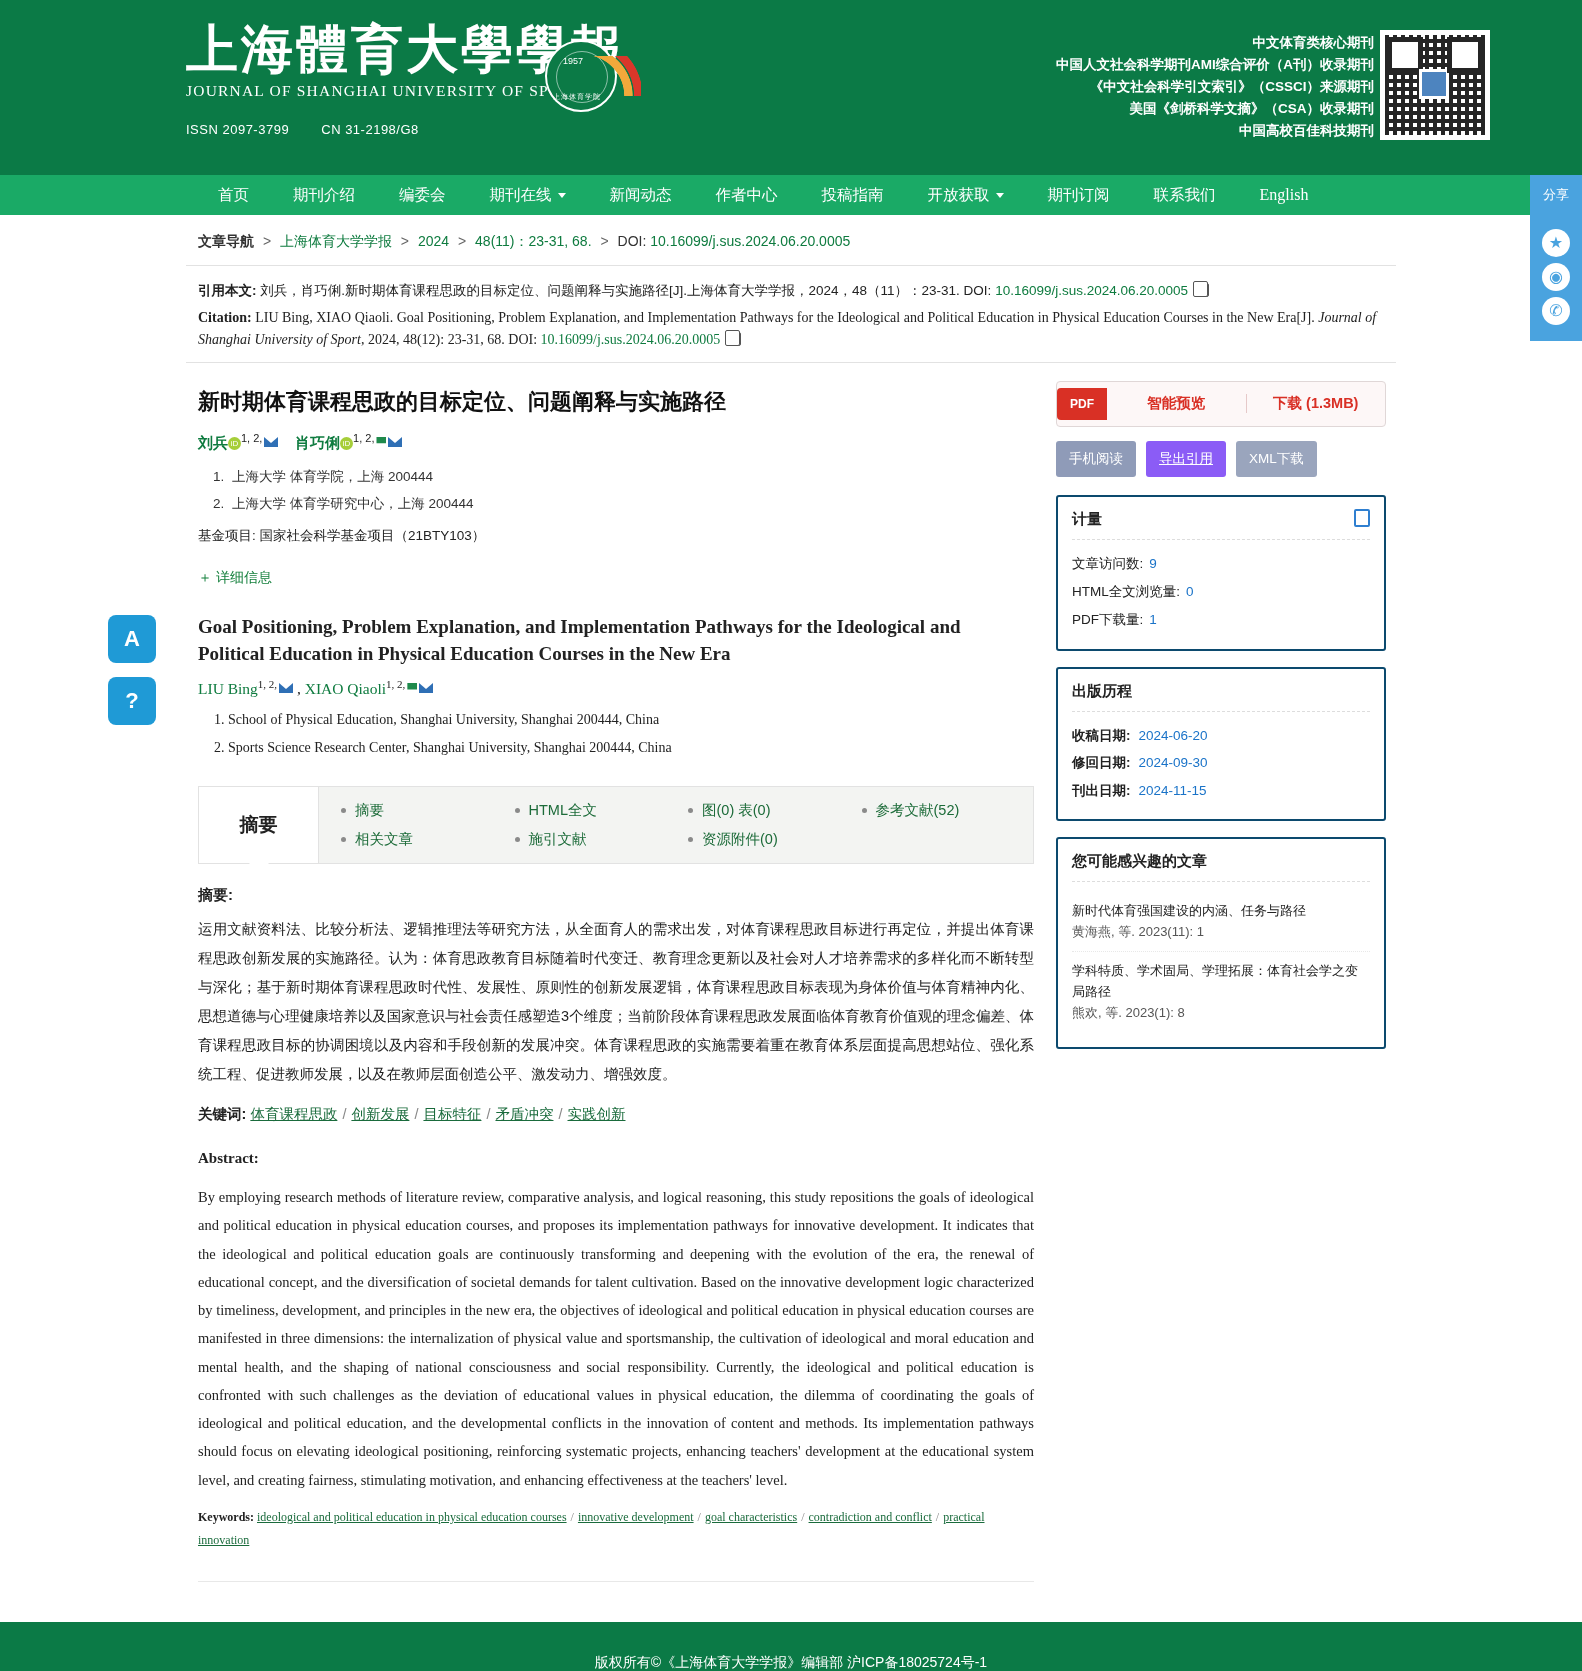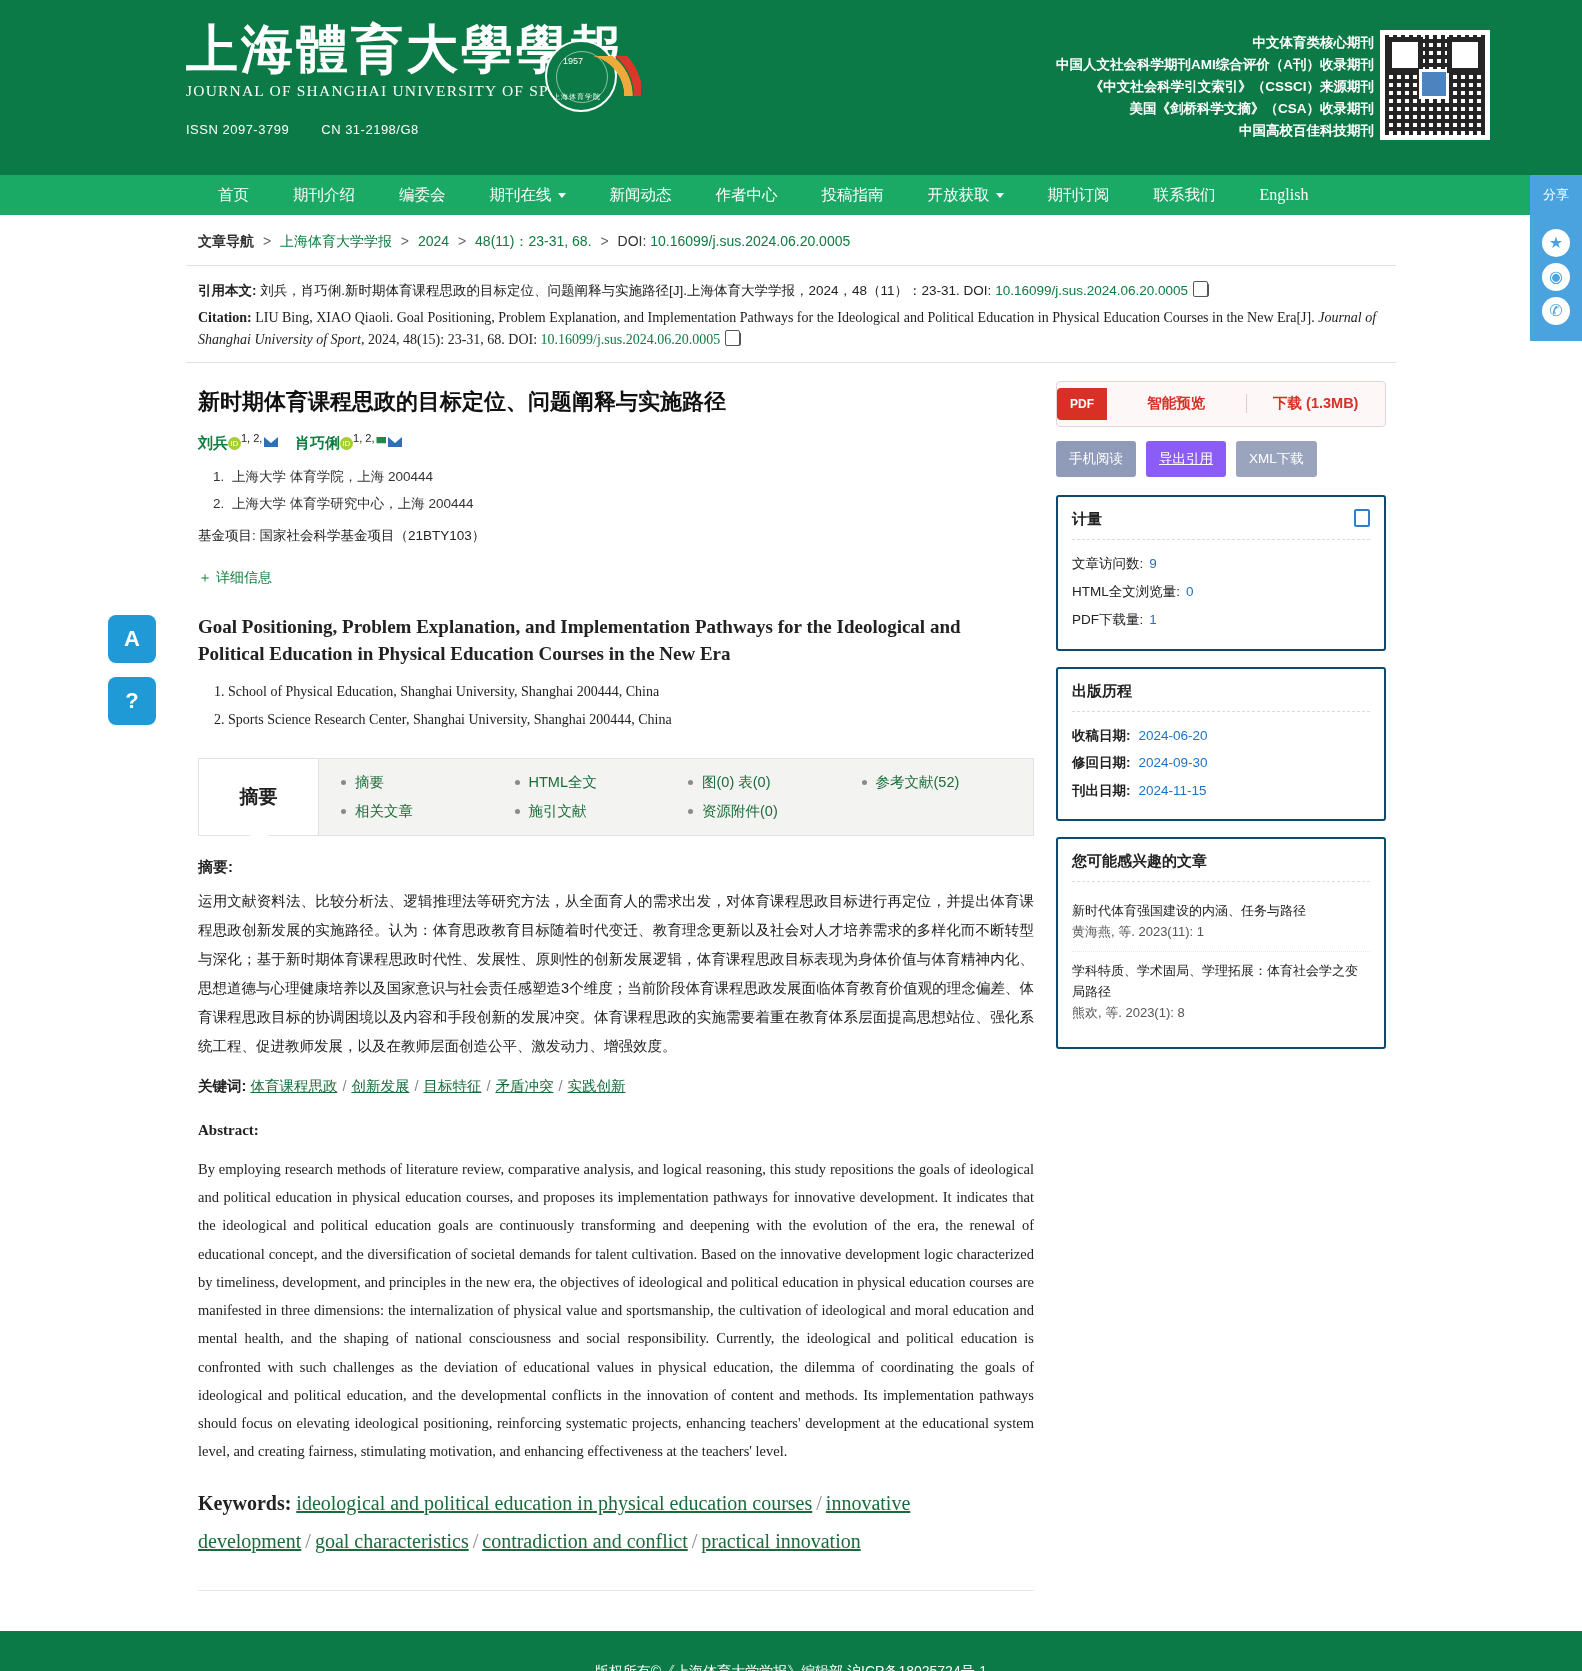--- a/index.html
+++ b/index.html
@@ -408,22 +408,22 @@
     margin:26px 0 16px;
   }
   .abs-en {
     font-family:"Liberation Serif", serif;
     font-size:14.5px;
     line-height:1.95;
     text-align:justify;
   }
   .kw-en {
     font-family:"Liberation Serif", serif;
-    margin-top:18px;
-    font-size:20px;
+    margin-top:12px;
+    font-size:12px;
     line-height:1.9;
   }
   .kw-en .lbl { font-weight:bold; }
   .kw-en a { color:#1a6b3c; text-decoration:underline; }
   .kw-en .slash { color:#888; margin:0 4px; }
 
   
   .pdf-bar {
     display:flex;
     align-items:center;
@@ -616,21 +616,21 @@
   <div class="cite-box">
     <div class="cite-cn">
       <b>引用本文:</b>
       <span>刘兵，肖巧俐.新时期体育课程思政的目标定位、问题阐释与实施路径[J].上海体育大学学报，2024，48（11）：23-31. DOI:</span>
       <a class="doi-link">10.16099/j.sus.2024.06.20.0005</a>
       <span class="copy-ico"></span>
     </div>
     <div class="cite-en">
       <span class="lbl">Citation:</span>
       <span>LIU Bing, XIAO Qiaoli. Goal Positioning, Problem Explanation, and Implementation Pathways for the Ideological and Political Education in Physical Education Courses in the New Era[J].</span>
-      <span class="ital">Journal of Shanghai University of Sport</span><span>, 2024, 48(15): 23-31, 68. DOI:</span>
+      <span class="ital">Journal of Shanghai University of Sport</span><span>, 2024, 48(12): 23-31, 68. DOI:</span>
       <a class="doi-link">10.16099/j.sus.2024.06.20.0005</a>
       <span class="copy-ico"></span>
     </div>
   </div>
 
   <div class="content-row">
 
     <div class="main-col">
 
       <h1 class="art-title-cn">新时期体育课程思政的目标定位、问题阐释与实施路径</h1>
@@ -648,20 +648,25 @@
 
       <div class="fund">
         <span>基金项目:</span>
         <span>国家社会科学基金项目（21BTY103）</span>
       </div>
 
       <a class="more-info">＋ 详细信息</a>
 
       <h2 class="art-title-en">Goal Positioning, Problem Explanation, and Implementation Pathways for the Ideological and Political Education in Physical Education Courses in the New Era</h2>
 
+      <div class="authors-en">
+        <a>LIU Bing</a><span class="sup">1, 2,</span><span class="mail"></span>
+        ,
+        <a>XIAO Qiaoli</a><span class="sup">1, 2,</span><span class="flag"></span><span class="mail"></span>
+      </div>
 
       <ol class="affil-en">
         <li>School of Physical Education, Shanghai University, Shanghai 200444, China</li>
         <li>Sports Science Research Center, Shanghai University, Shanghai 200444, China</li>
       </ol>
 
       
       <div class="tabs-wrap">
         <div class="tab-active">摘要</div>
         <div class="tab-grid">

